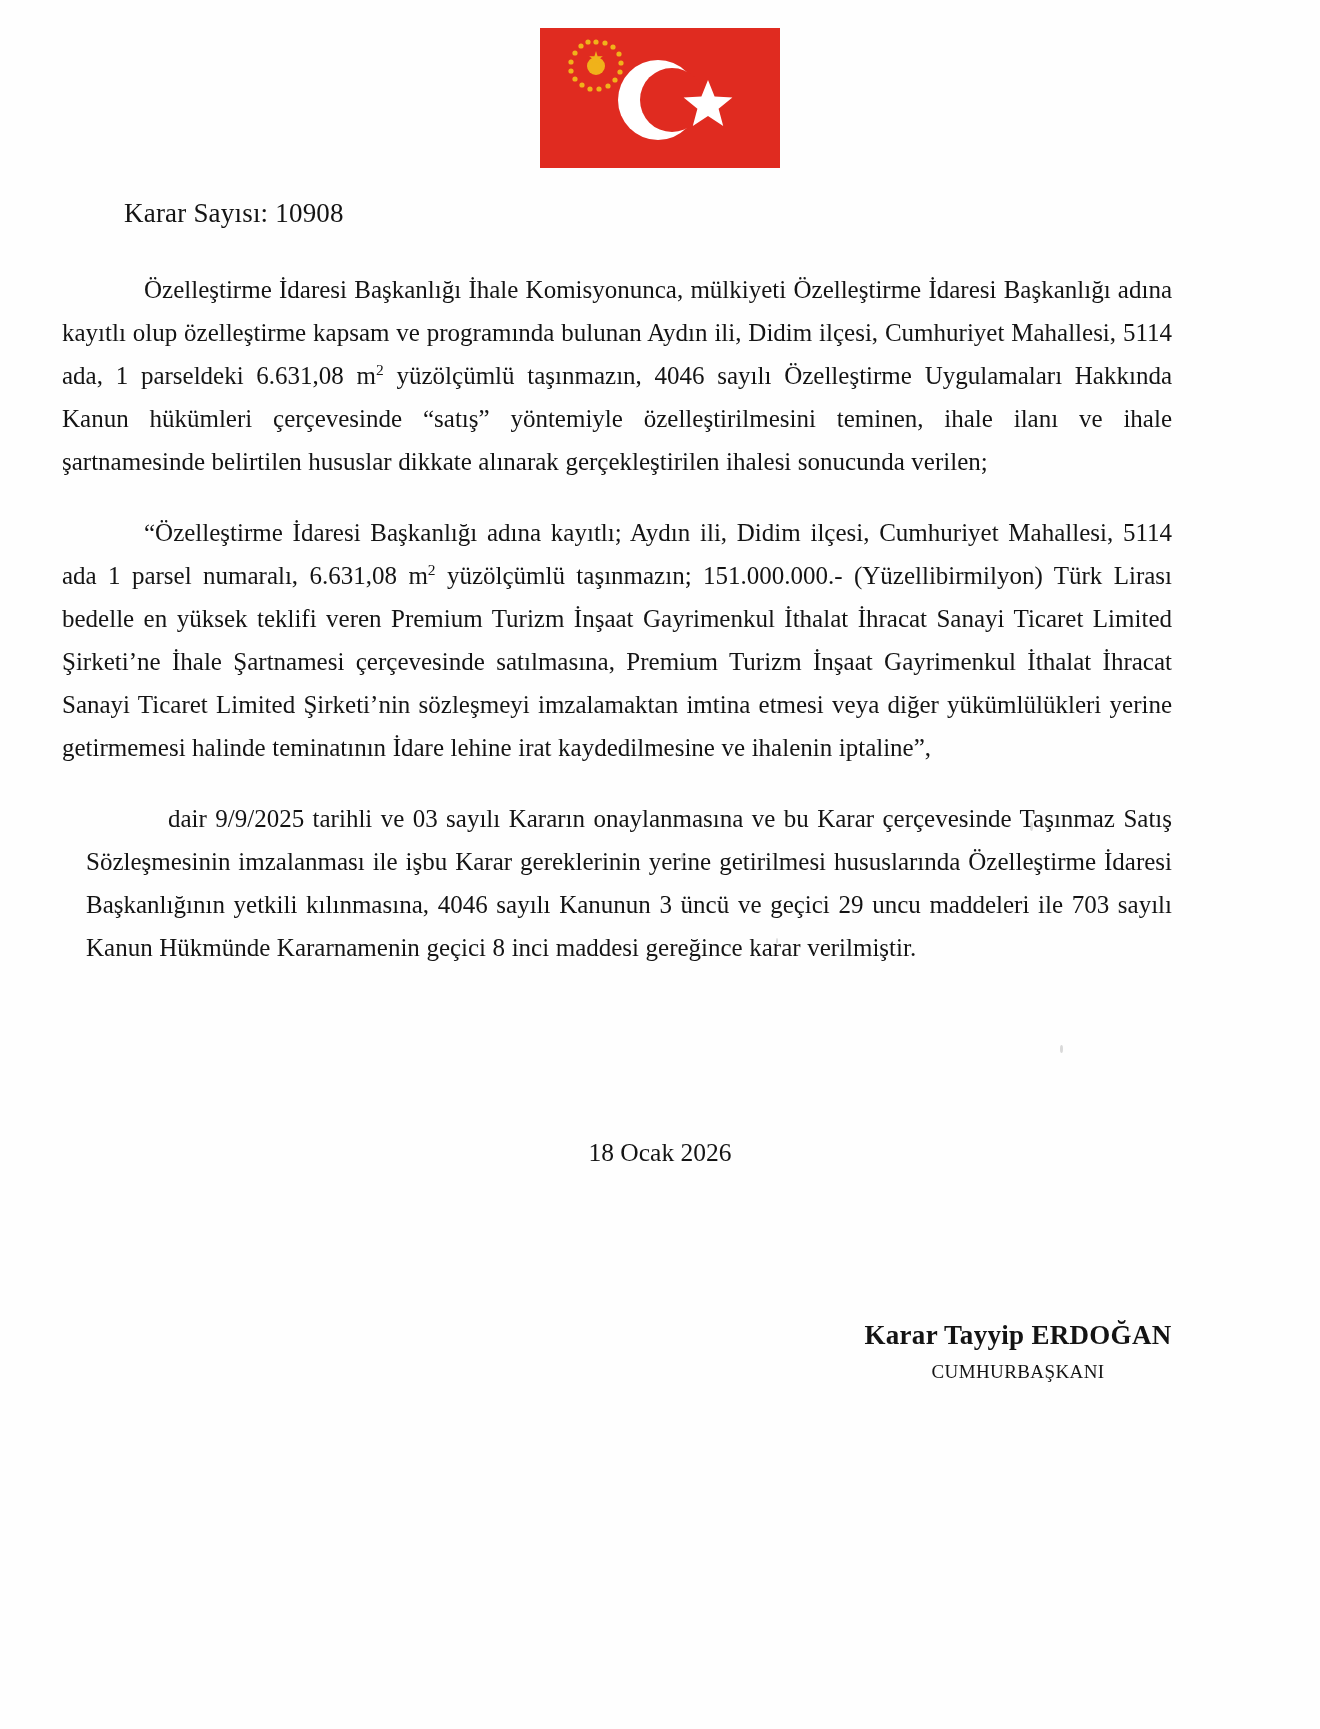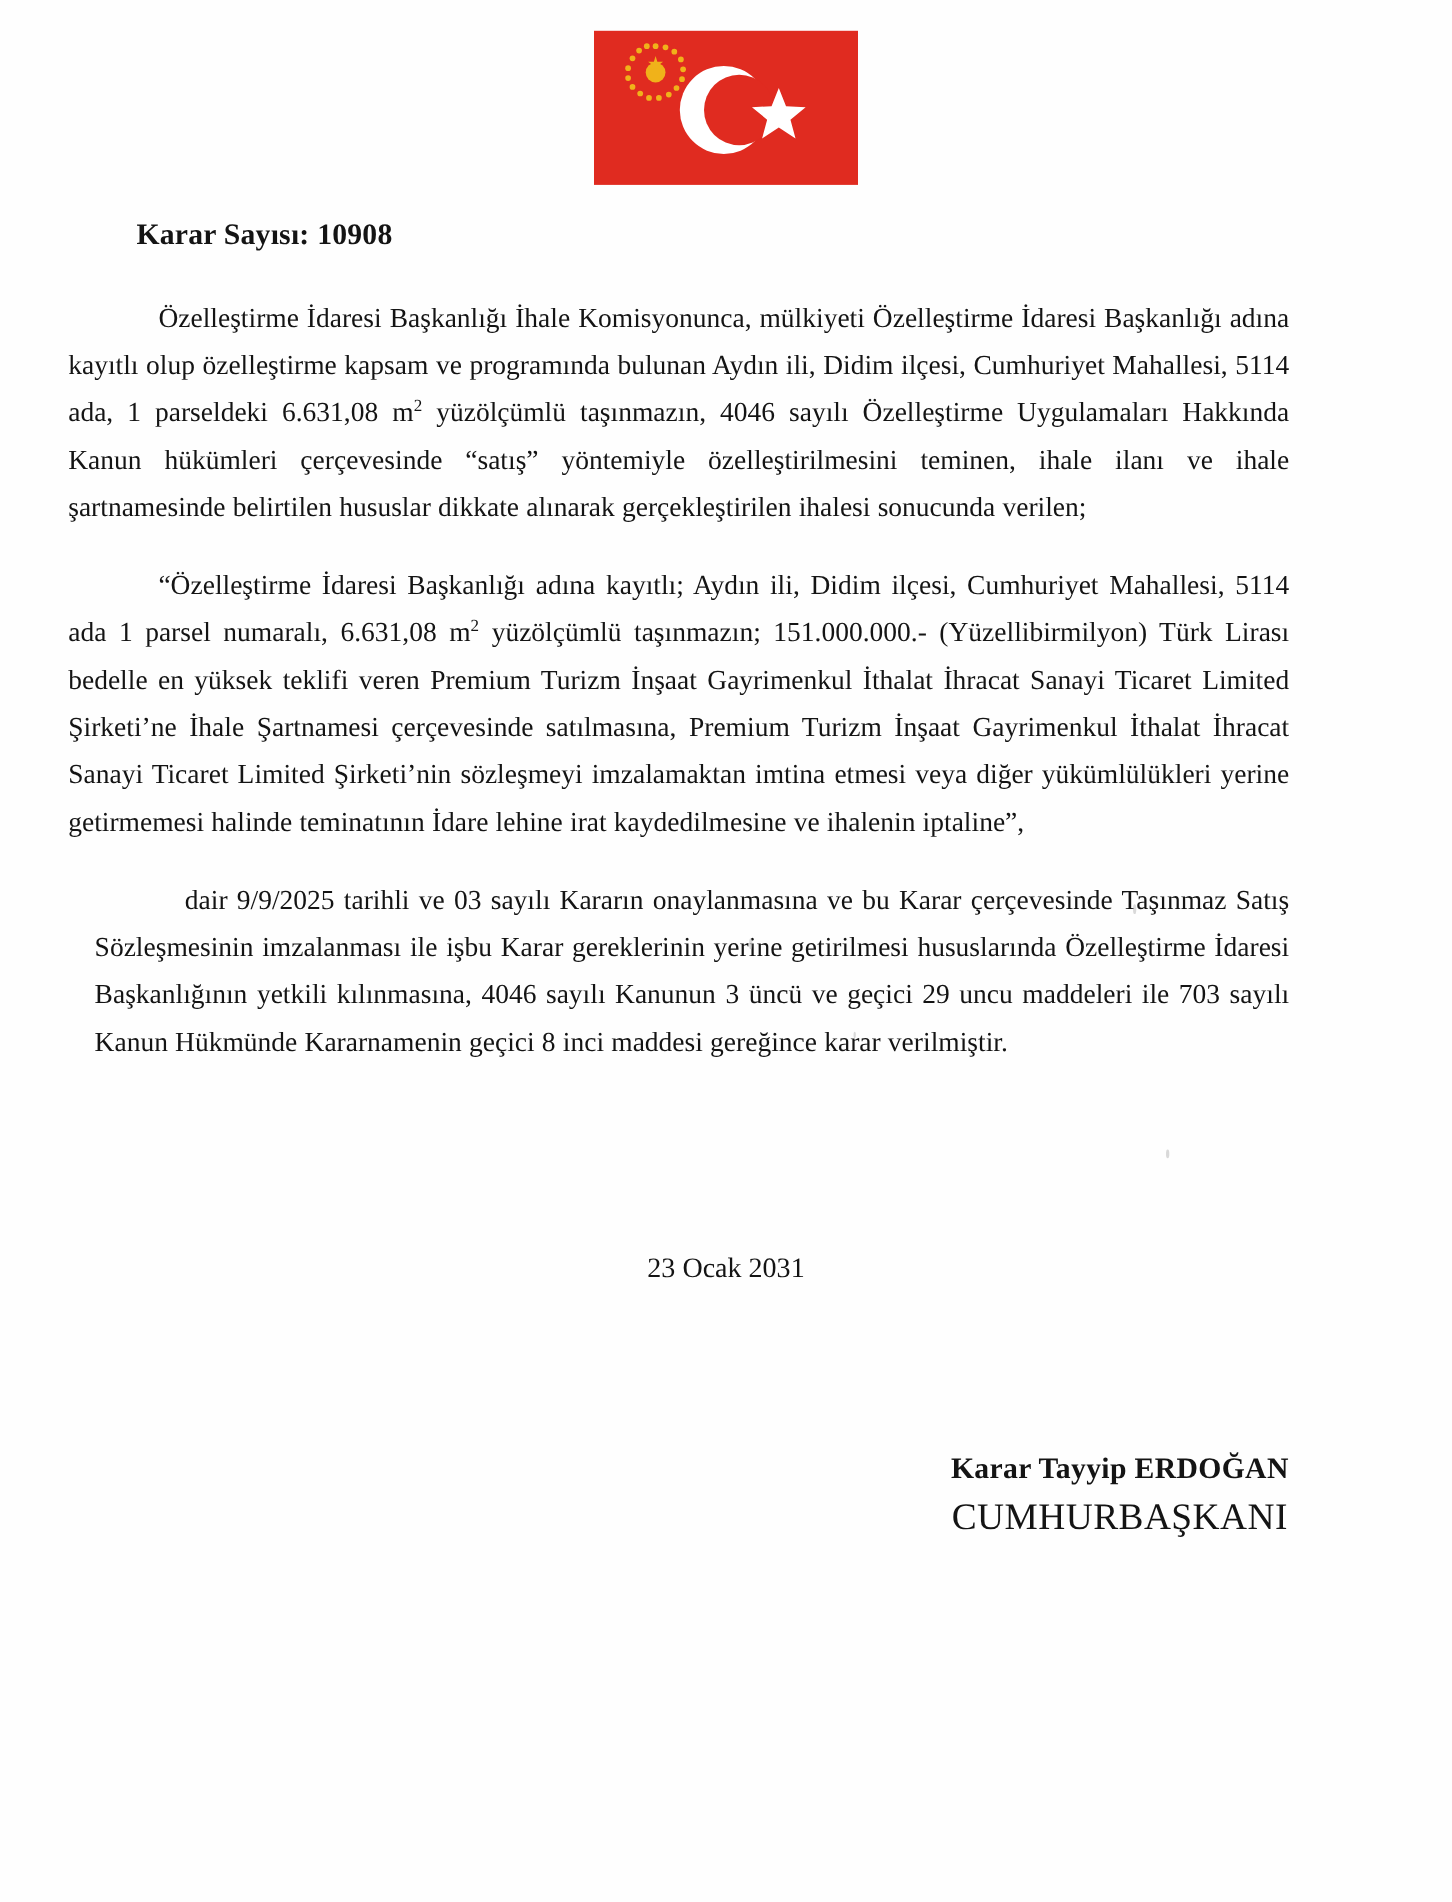--- a/index.html
+++ b/index.html
@@ -40,21 +40,21 @@
     overflow: hidden;
   }
   .flag svg { display: block; width: 240px; height: 140px; }
 
   
   .karar-title {
     position: absolute;
     top: 198px;
     left: 124px;
     font-size: 27px;
-    font-weight: bold;
+    font-weight: normal;
     letter-spacing: 0.2px;
     font-family: "Liberation Serif", "DejaVu Serif", serif;
   }
 
   
   .body-block {
     position: absolute;
     top: 268px;
     left: 62px;
     width: 1110px;
@@ -94,21 +94,21 @@
     text-align: center;
     width: 420px;
   }
   .sig-name {
     font-size: 27px;
     font-weight: bold;
     letter-spacing: 0.3px;
     margin-bottom: 10px;
   }
   .sig-title {
-    font-size: 34px;
+    font-size: 19px;
     letter-spacing: 0.4px;
     text-align: center;
   }
 
   
   .speck {
     position: absolute;
     background: #b9b9b9;
     border-radius: 50%;
     opacity: .55;
@@ -161,21 +161,21 @@
   </div>
 
   <div class="karar-title">Karar Sayısı: 10908</div>
 
   <div class="body-block">
     <p class="para">Özelleştirme İdaresi Başkanlığı İhale Komisyonunca, mülkiyeti Özelleştirme İdaresi Başkanlığı adına kayıtlı olup özelleştirme kapsam ve programında bulunan Aydın ili, Didim ilçesi, Cumhuriyet Mahallesi, 5114 ada, 1 parseldeki 6.631,08 m<sup>2</sup> yüzölçümlü taşınmazın, 4046 sayılı Özelleştirme Uygulamaları Hakkında Kanun hükümleri çerçevesinde “satış” yöntemiyle özelleştirilmesini teminen, ihale ilanı ve ihale şartnamesinde belirtilen hususlar dikkate alınarak gerçekleştirilen ihalesi sonucunda verilen;</p>
     <p class="para">“Özelleştirme İdaresi Başkanlığı adına kayıtlı; Aydın ili, Didim ilçesi, Cumhuriyet Mahallesi, 5114 ada 1 parsel numaralı, 6.631,08 m<sup>2</sup> yüzölçümlü taşınmazın; 151.000.000.- (Yüzellibirmilyon) Türk Lirası bedelle en yüksek teklifi veren Premium Turizm İnşaat Gayrimenkul İthalat İhracat Sanayi Ticaret Limited Şirketi’ne İhale Şartnamesi çerçevesinde satılmasına, Premium Turizm İnşaat Gayrimenkul İthalat İhracat Sanayi Ticaret Limited Şirketi’nin sözleşmeyi imzalamaktan imtina etmesi veya diğer yükümlülükleri yerine getirmemesi halinde teminatının İdare lehine irat kaydedilmesine ve ihalenin iptaline”,</p>
     <p class="para">dair 9/9/2025 tarihli ve 03 sayılı Kararın onaylanmasına ve bu Karar çerçevesinde Taşınmaz Satış Sözleşmesinin imzalanması ile işbu Karar gereklerinin yerine getirilmesi hususlarında Özelleştirme İdaresi Başkanlığının yetkili kılınmasına, 4046 sayılı Kanunun 3 üncü ve geçici 29 uncu maddeleri ile 703 sayılı Kanun Hükmünde Kararnamenin geçici 8 inci maddesi gereğince karar verilmiştir.</p>
   </div>
 
-  <div class="date-line">23 Ocak 2031</div>
+  <div class="date-line">18 Ocak 2026</div>
 
   <div class="signature">
     <div class="sig-name">Karar Tayyip ERDOĞAN</div>
     <div class="sig-title">CUMHURBAŞKANI</div>
   </div>
 
   <span class="speck" style="left:1030px; top:822px; width:3px; height:9px;"></span>
   <span class="speck" style="left:681px; top:853px; width:3px; height:10px;"></span>
   <span class="speck" style="left:1060px; top:1045px; width:3px; height:8px;"></span>
   <span class="speck" style="left:776px; top:938px; width:2px; height:6px;"></span>

